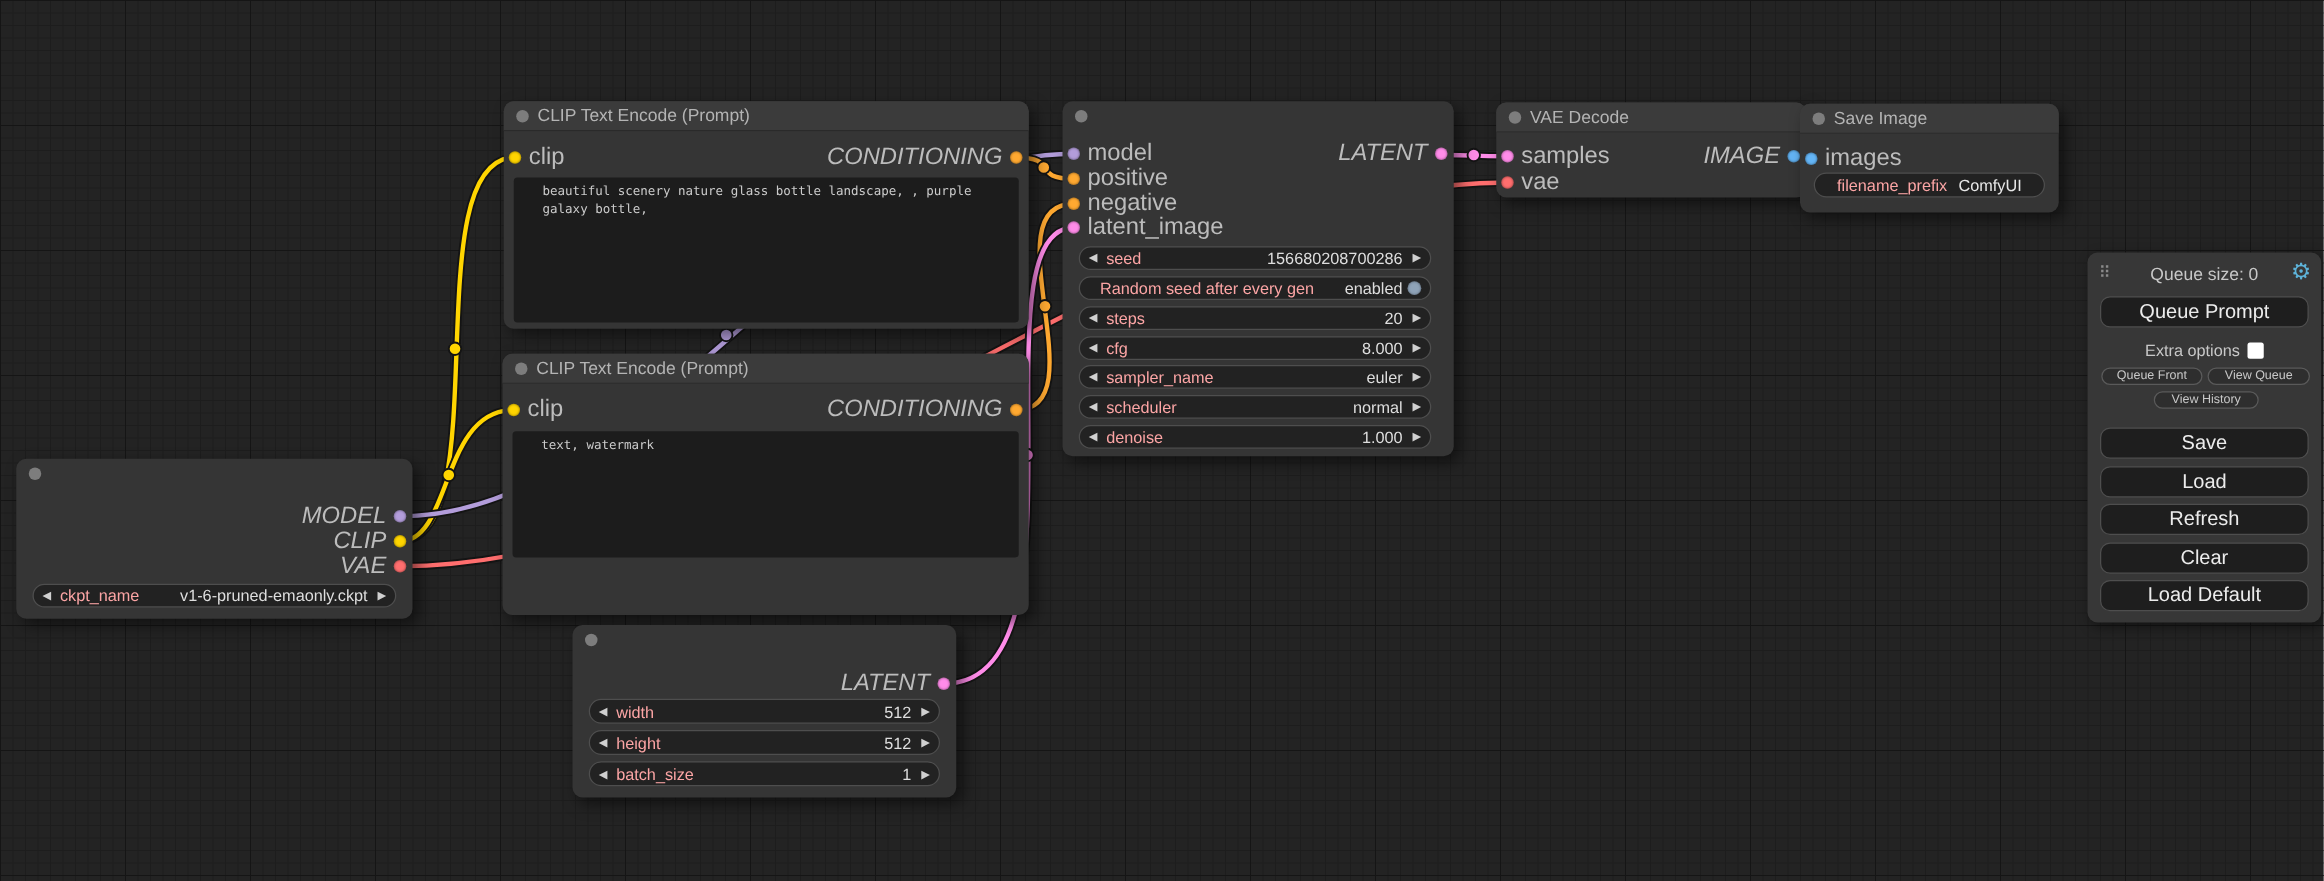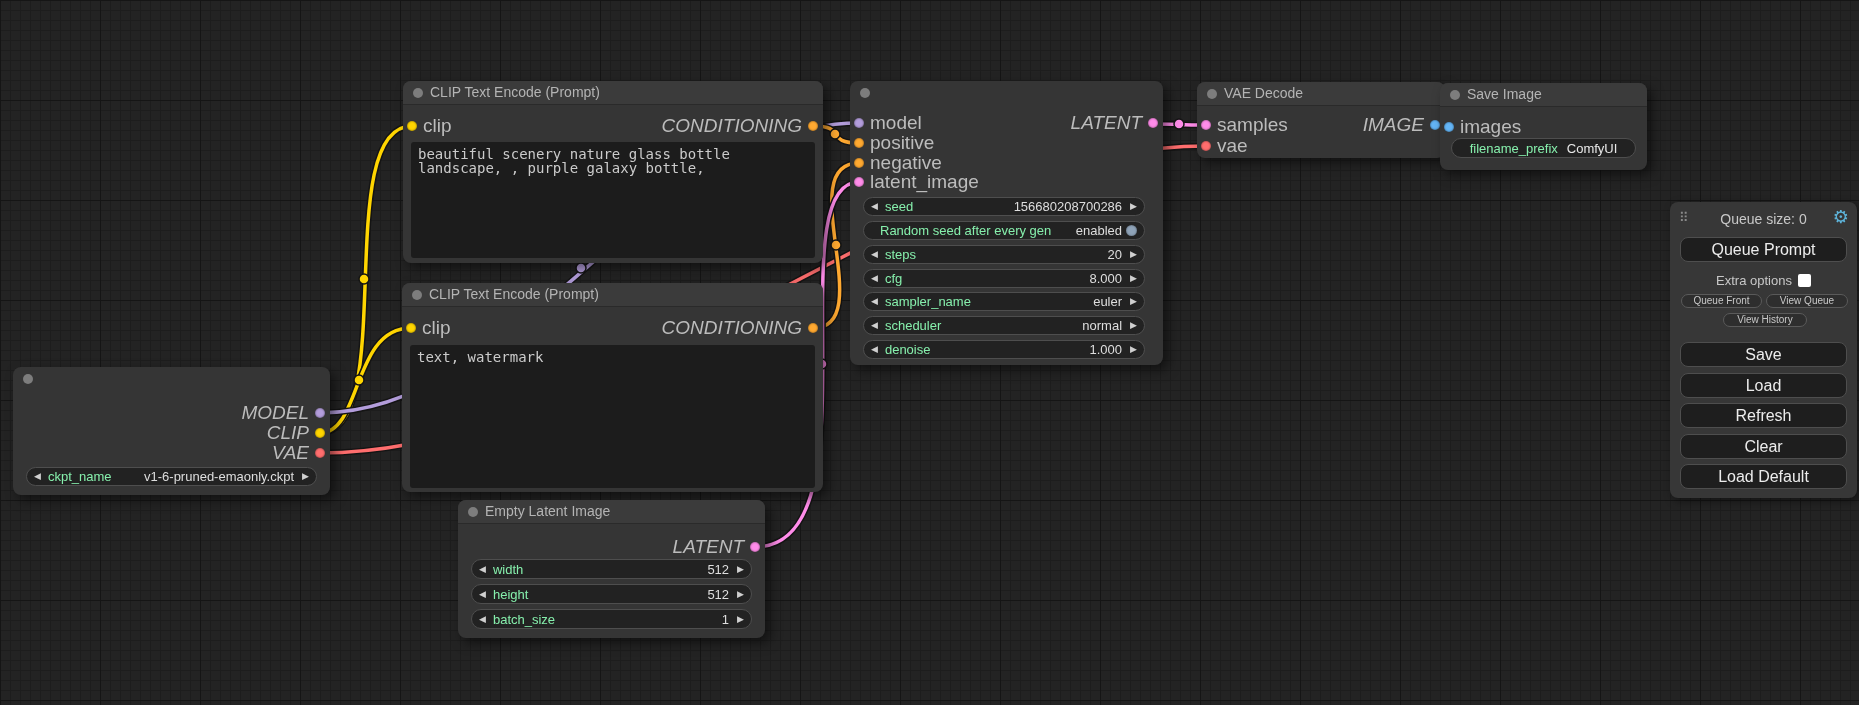--- a/index.html
+++ b/index.html
@@ -26,26 +26,26 @@
             font-size:14px; line-height:23px; padding-left:27px; }
   .cdot { position:absolute; left:10px; top:7px; width:10px; height:10px; border-radius:50%;
           background:#7d7d7d; }
   .slot { position:absolute; left:0; right:0; height:16px; line-height:16px;
           font-size:19px; color:#bcbcbc; }
   .pdot { position:absolute; top:3px; width:10px; height:10px; border-radius:50%;
           box-shadow:inset 0 0 2px rgba(0,0,0,.6); }
   .pdot.in { left:4px; } .pdot.out { right:5px; }
   .plabel.in { position:absolute; left:20px; } .plabel.out { position:absolute; right:21px;font-style:italic; }
   .prompt { position:absolute; background:#1c1c1c; border-radius:3px; color:#cbcbcb;
-            font-family:"DejaVu Sans Mono",monospace; font-size:14px; line-height:14px;
-            padding:5px 7px; white-space:pre-wrap; }
+            font-family:"DejaVu Sans Mono",monospace; font-size:10px; line-height:14px;
+            padding:5px 23px; white-space:pre-wrap; }
   .widget { position:absolute; background:#222; border:1px solid #4e4e4e; border-radius:10px;
             display:flex; align-items:center; font-size:13px; padding:0 7px; }
   .warr { color:#d0d0d0; font-size:9px; line-height:1; }
-  .wlabel { color:#86efac; margin-left:7px; white-space:nowrap; }
+  .wlabel { color:#fca5a5; margin-left:7px; white-space:nowrap; }
   .wvalue { color:#dedede; margin-left:auto; margin-right:8px; white-space:nowrap; }
   .widget.center { justify-content:center; }
   .widget.center .wlabel { margin:0 9px 0 0; }
   .widget.center .wvaluec { color:#e8e8e8; }
   .toggle { width:11px; height:11px; border-radius:50%; margin-left:2px;
             box-shadow:inset 0 0 2px rgba(0,0,0,.5); }
 
   .menu { position:absolute; left:1670px; top:202px; width:187px; height:296px;
           background:#373737; border-radius:8px; box-shadow:3px 3px 10px rgba(0,0,0,.45); z-index:3; }
   .mhead { position:absolute; left:0; top:9px; right:0; height:18px; }
@@ -134,25 +134,24 @@
 
   <div class="node" style="left:402px;top:283px;width:421px;height:209px">
     <div class="ntitle">CLIP Text Encode (Prompt)</div>
     <span class="cdot" style="background: rgb(125, 125, 125);"></span>
     <div class="slot" style="top:37px">
       <span class="pdot in" style="background: rgb(255, 213, 0);"></span>
       <span class="plabel in">clip</span>
       <span class="plabel out">CONDITIONING</span>
       <span class="pdot out" style="background: rgb(255, 169, 49);"></span>
     </div>
-    <div class="prompt" style="left:8px;top:62px;width:405px;height:143px">text, watermark</div>
+    <div class="prompt" style="left:8px;top:62px;width:405px;height:101px">text, watermark</div>
   </div>
 
   <div class="node" style="left:458px;top:500px;width:307px;height:138px">
-    <div class="ntitle">Empty Latent Image</div>
     <span class="cdot" style="background: rgb(125, 125, 125);"></span>
     <div class="slot" style="top:39px">
       <span class="plabel out">LATENT</span>
       <span class="pdot out" style="background: rgb(255, 140, 233);"></span>
     </div>
     <div class="widget" style="left:13px;top:59px;width:281px;height:20px">
       <span class="warr">◀</span>
       <span class="wlabel">width</span>
       <span class="wvalue">512</span>
       <span class="warr">▶</span>

